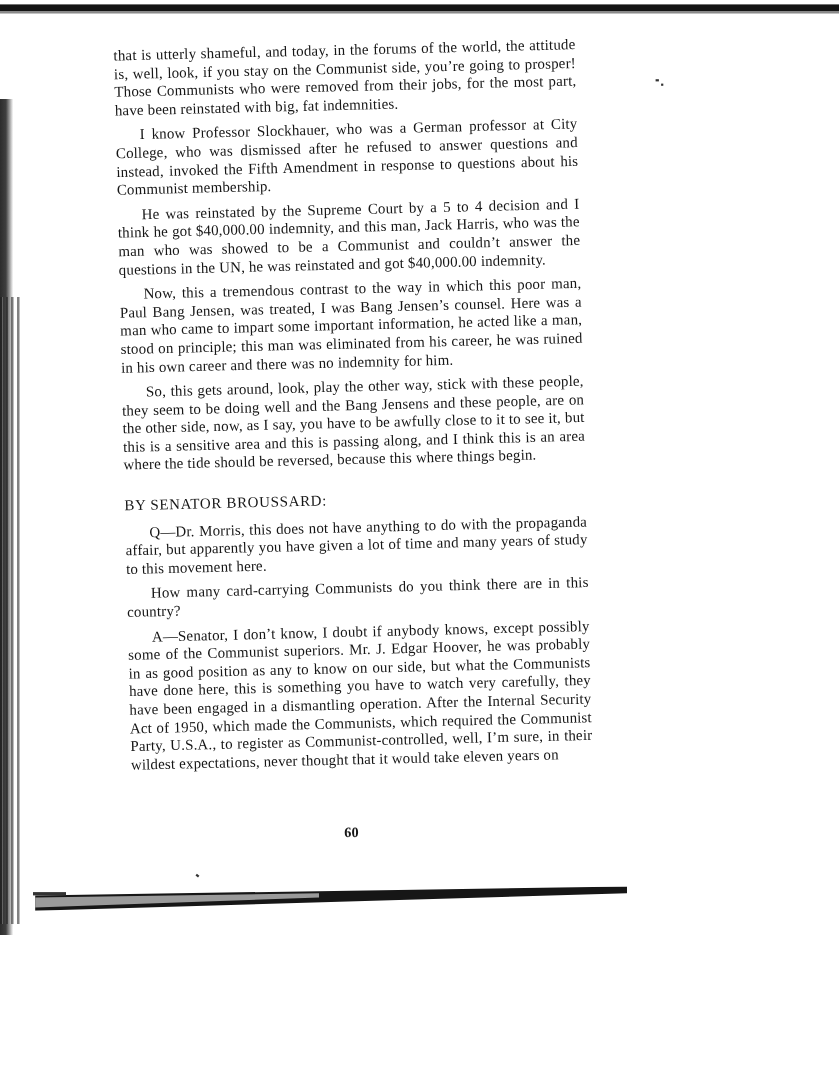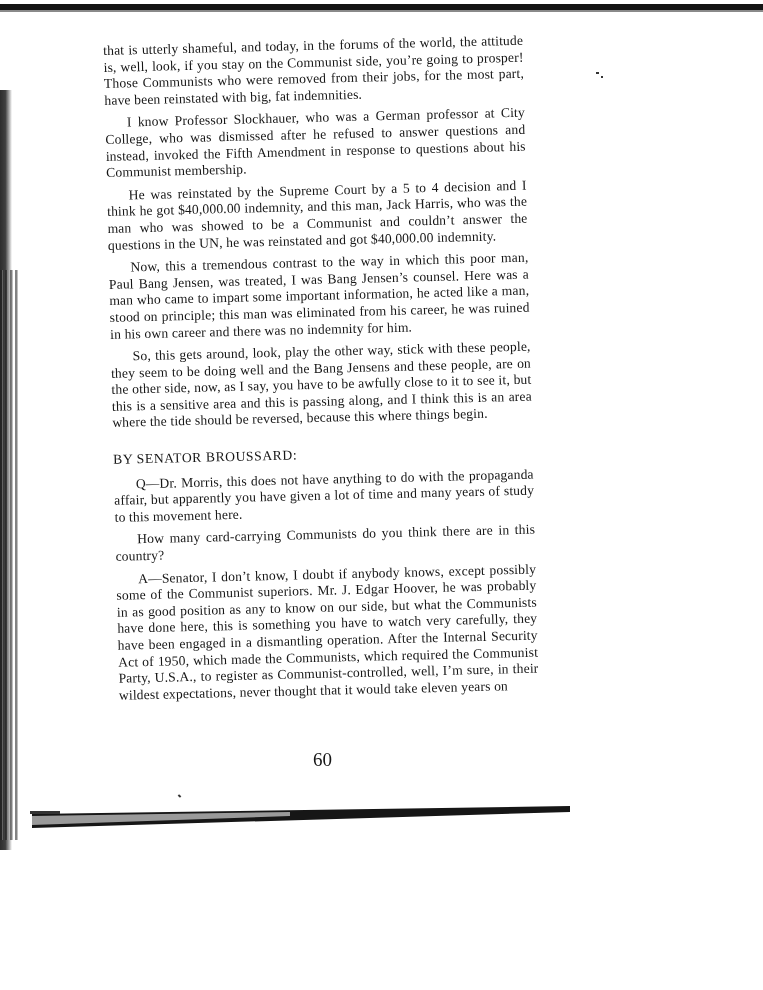--- a/index.html
+++ b/index.html
@@ -64,22 +64,22 @@
   .heading {
     font-size: 13.6px;
     line-height: 16.6px;
     margin: 20px 0 8px 0;
     letter-spacing: 0.6px;
   }
   .page-number {
     position: absolute;
     left: 313px;
     top: 749px;
-    font-size: 19px;
-    font-weight: normal;
+    font-size: 13px;
+    font-weight: bold;
   }
   .bottom-bar {
     position: absolute;
     left: 30px;
     top: 806px;
     width: 540px;
     height: 22px;
   }
   .speck {
     position: absolute;

